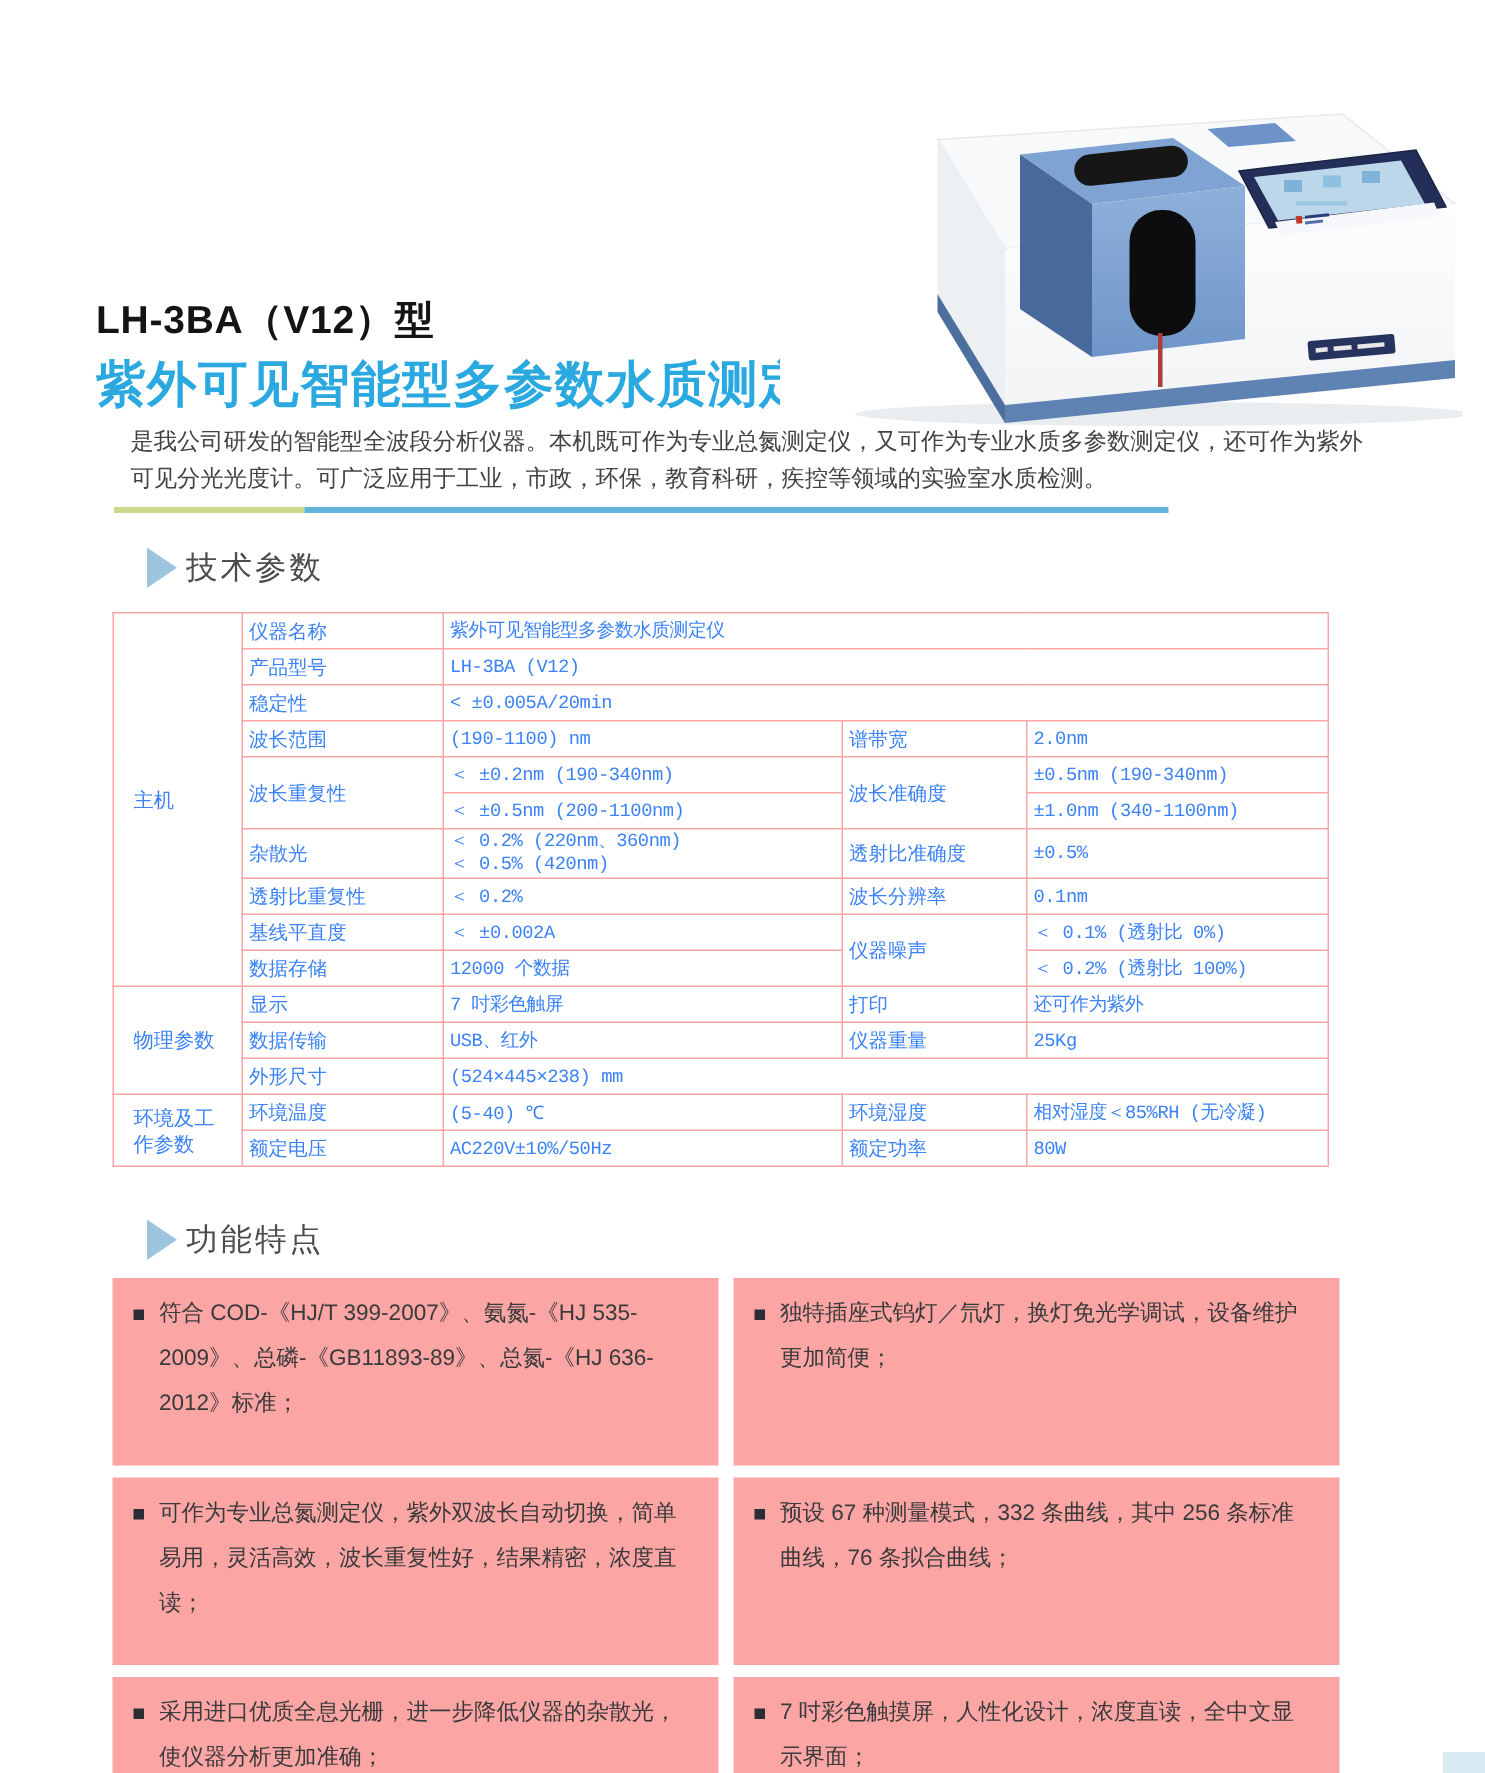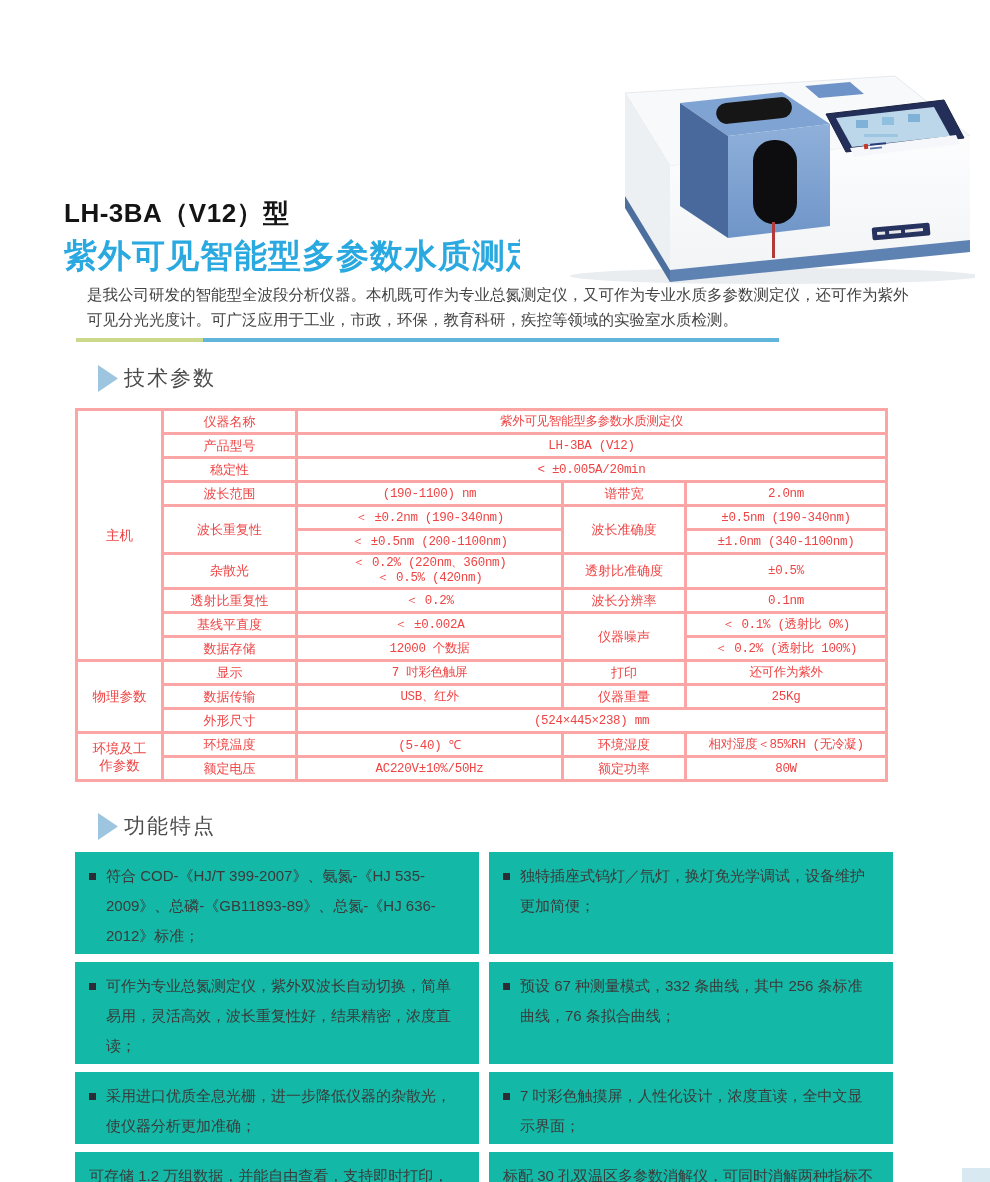--- a/index.html
+++ b/index.html
@@ -24,35 +24,35 @@
 
   
   .section-header { position:absolute; left:70px; display:flex; align-items:center; gap:6px;margin-left:28px; }
   .section-header.tech { top:364px; }
   .section-header.feat { top:812px; }
   .section-title { font-size:21px; color:#4c4c4c; letter-spacing:2px; }
 
   
   .spec-table { position:absolute; left:75px; top:408px; border-collapse:collapse; table-layout:fixed; width:810px; }
   .spec-table td {
-    border:3px solid #fca5a5; text-align:center; vertical-align:middle;
-    height:24px; padding:1px 4px; font-size:13px; color:#ef4444;
+    border:1px solid #fca5a5; vertical-align:middle;
+    height:24px; padding:1px 4px; font-size:13px; color:#3b82f6;
   }
   .spec-table td.grp { font-size:13.5px; padding:1px 13px; line-height:17px; }
   .spec-table td.val { font-family:"Liberation Mono","DejaVu Sans Mono",monospace; font-size:12.5px; letter-spacing:-0.3px; }
   .spec-table tr.tall td { height:19px; }
   .two-line div { line-height:15px; }
 
   
   .feature-grid {
     position:absolute; left:75px; top:852px; width:818px;
     display:grid; grid-template-columns:1fr 1fr; column-gap:10px; row-gap:8px;
   }
   .feature-box {
-    background:#14b8a6; padding:9px 16px 3px 14px;
+    background:#fca5a5; padding:9px 16px 26px 14px;
     display:flex; align-items:flex-start; gap:10px;
   }
   .feature-box .bullet { flex:0 0 auto; width:7px; height:7px; background:#2c2c34; margin-top:12px; }
   .feature-box .txt { font-size:15px; line-height:30px; color:#3a3a3a; }
 
   
   .product-photo { position:absolute; left:520px; top:48px; width:455px; height:237px; background:#ffffff; z-index:5; }
 
   
   .footer-corner { position:absolute; right:0; bottom:0; width:28px; height:14px; background:#d8e9f1; }

